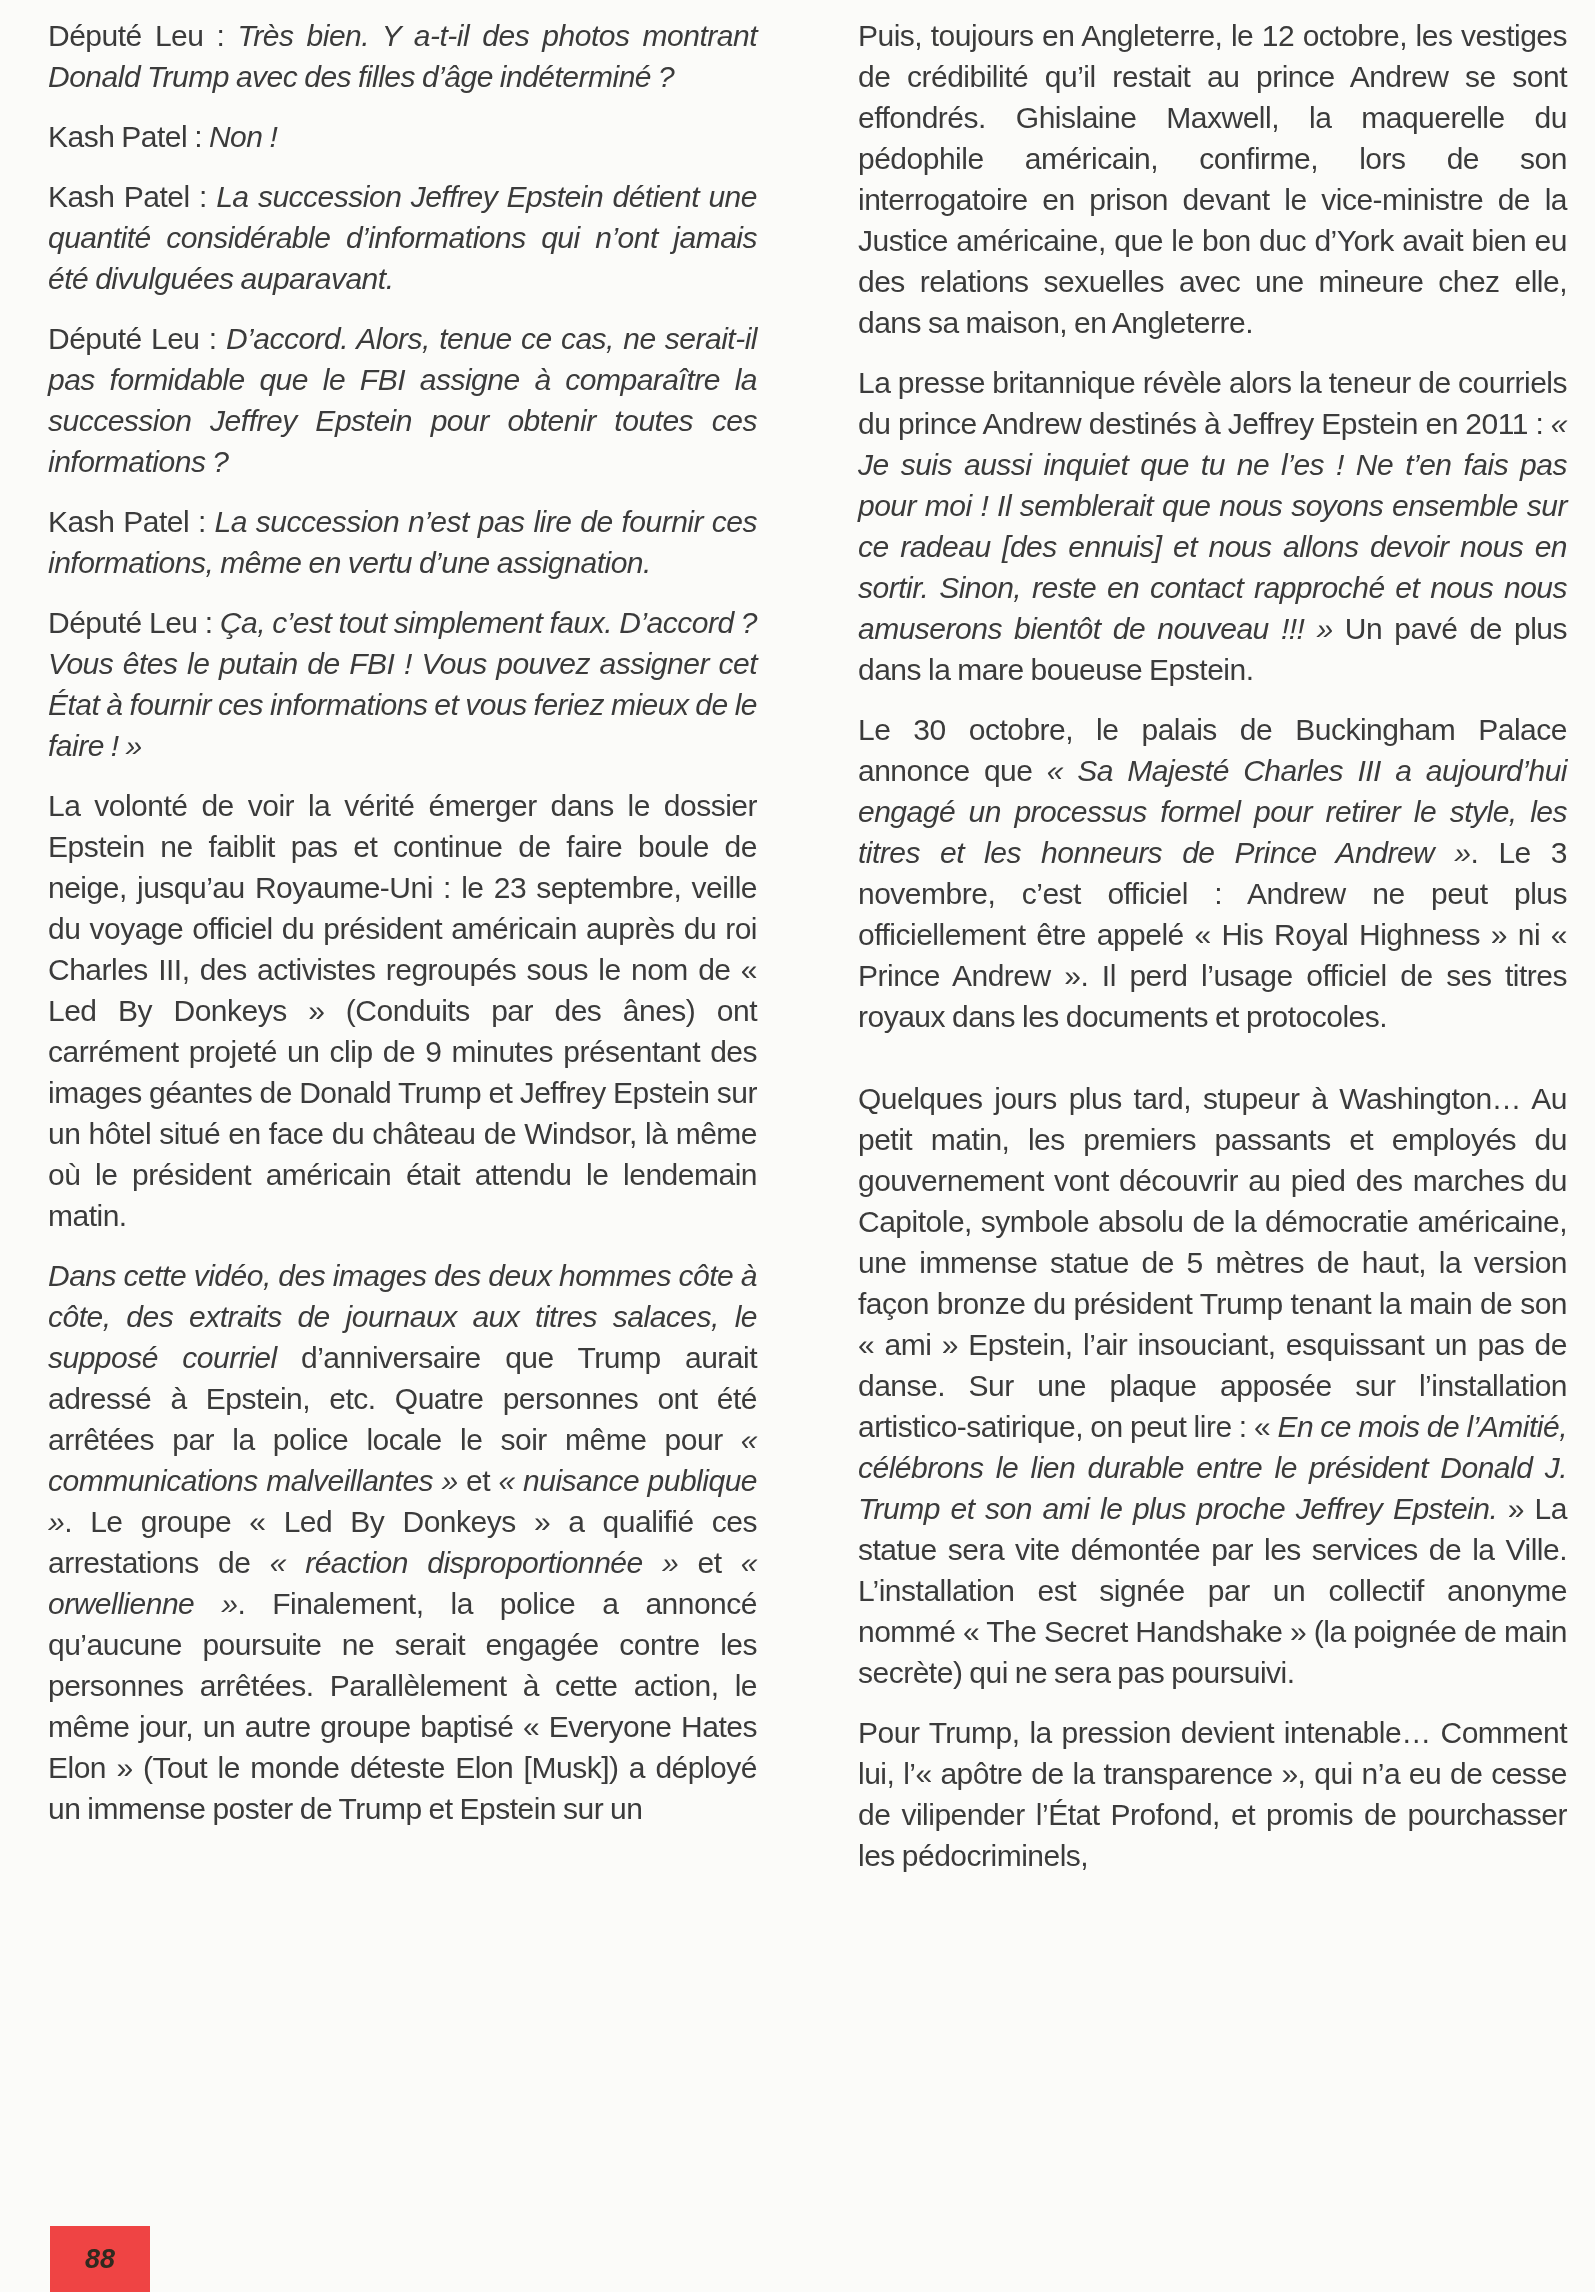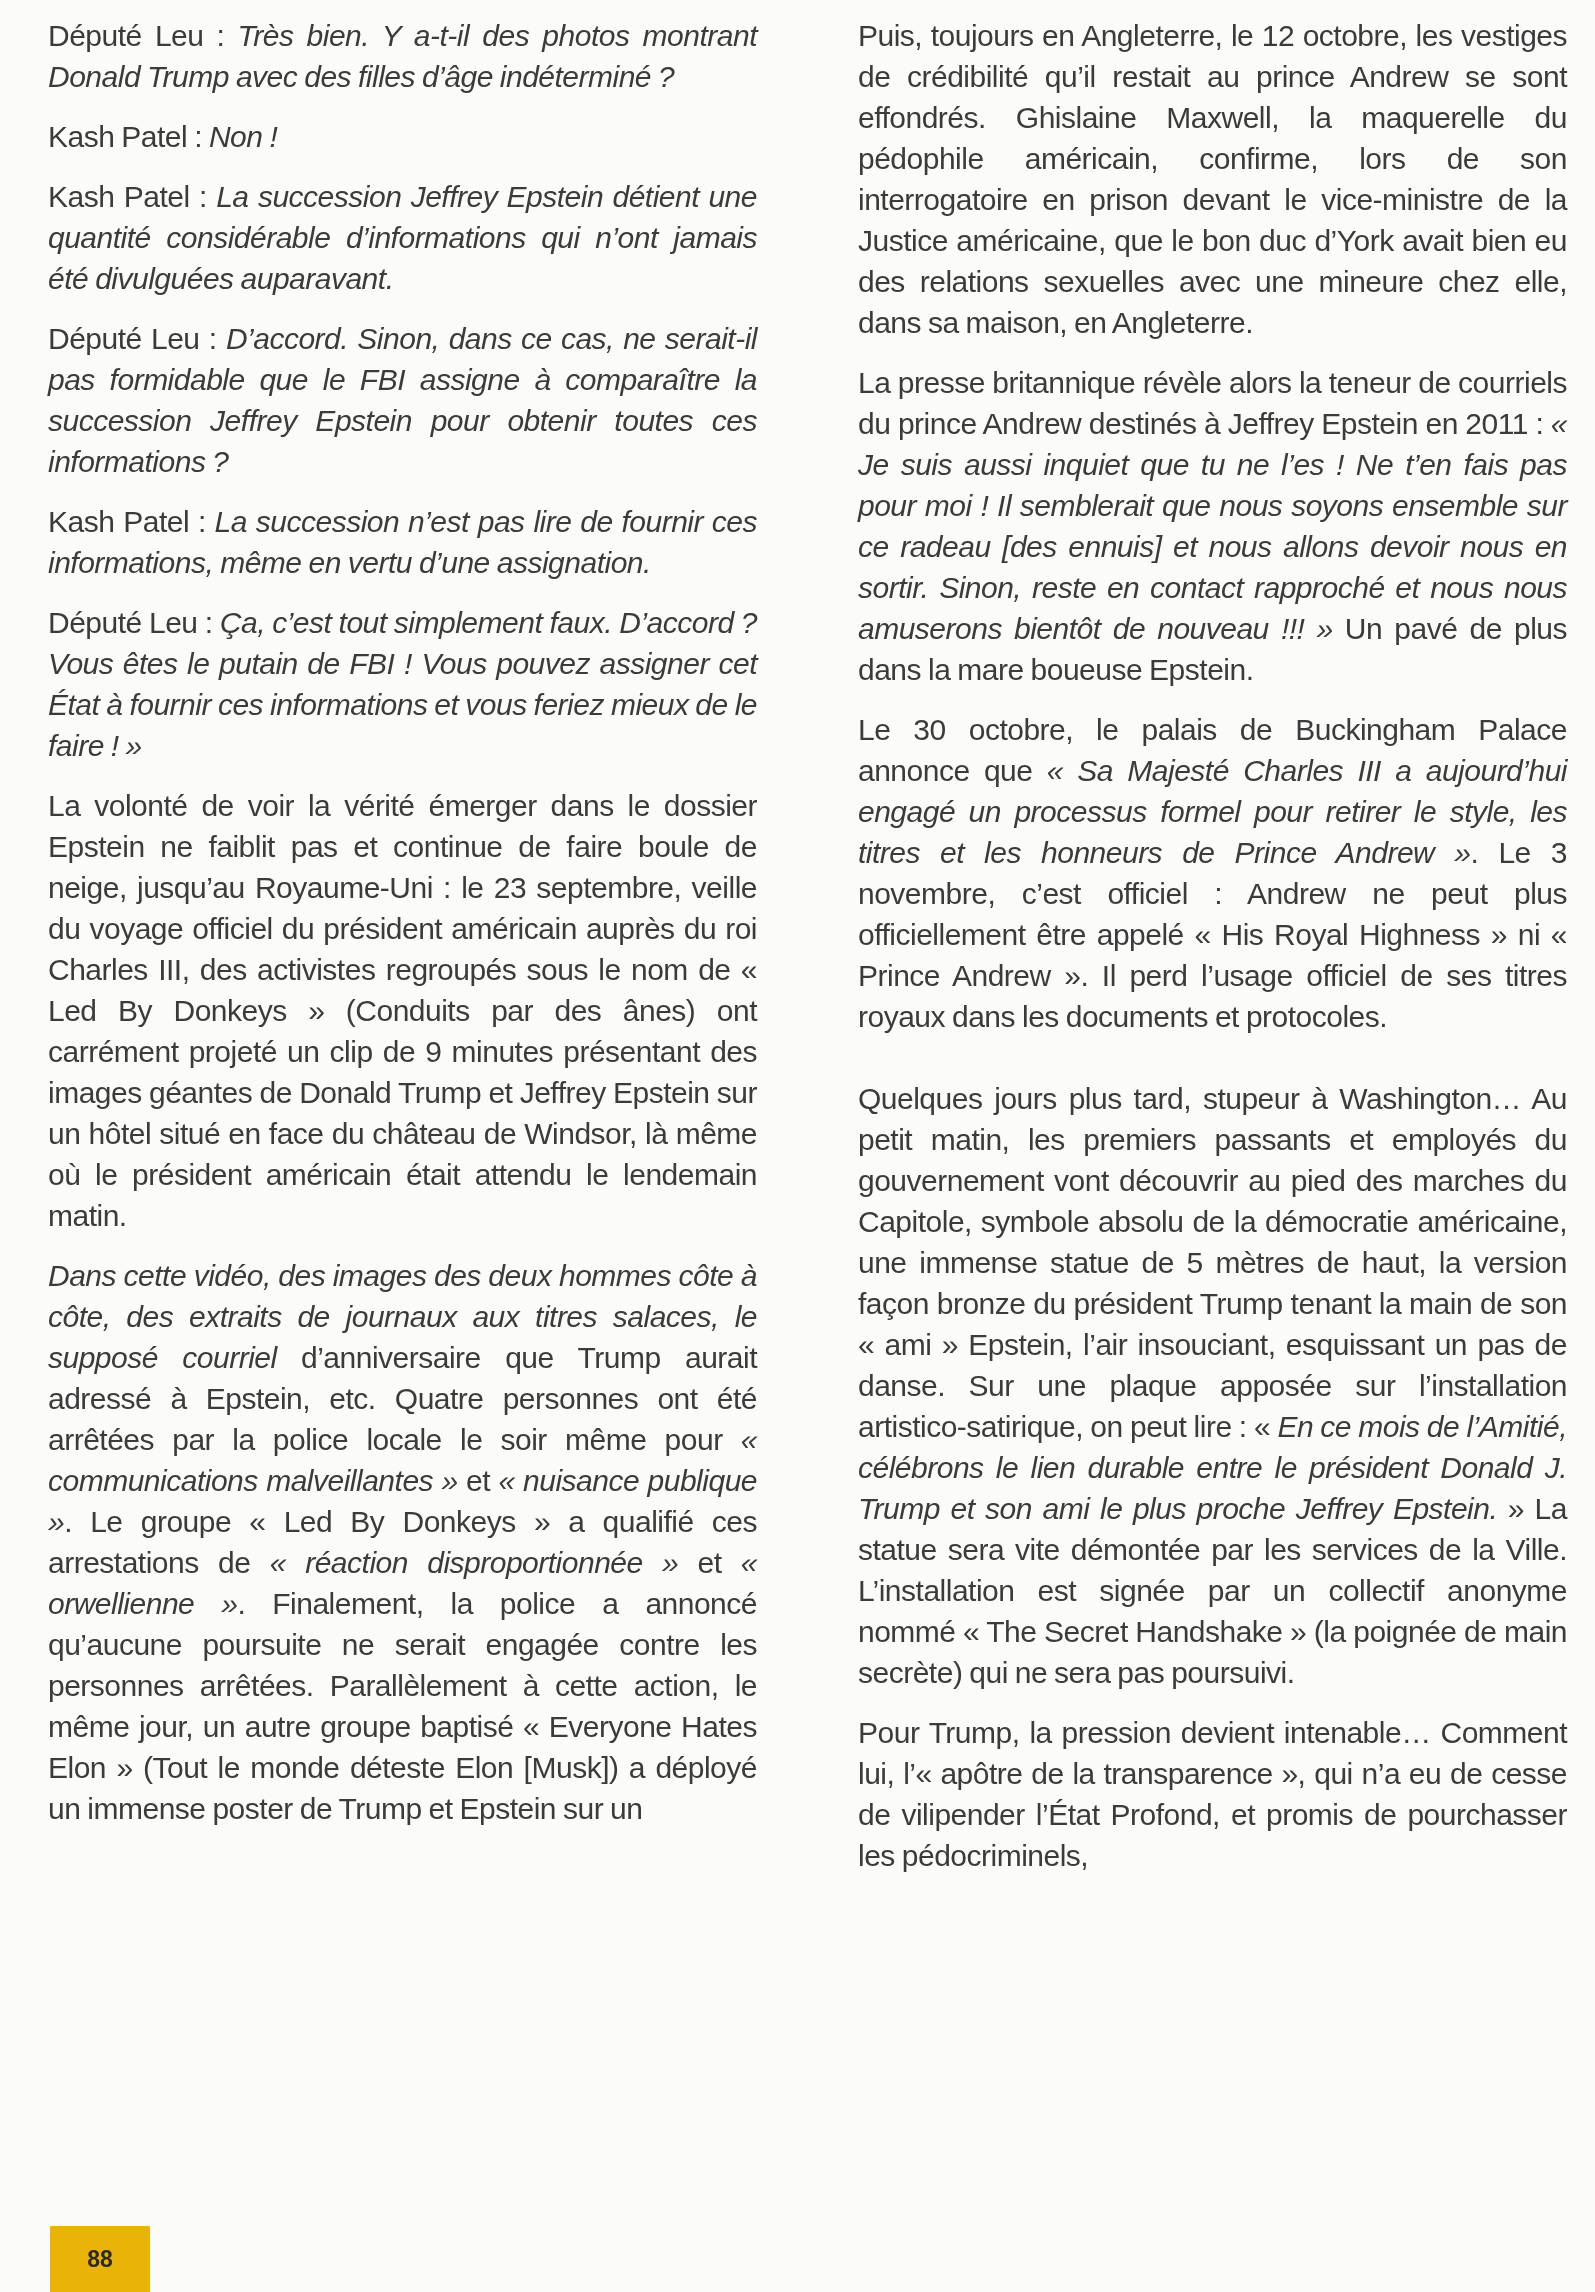--- a/index.html
+++ b/index.html
@@ -27,46 +27,47 @@
   .col-right { left: 858px; }
   .para { margin: 0 0 19px 0; }
   .para.gap-large { margin-top: 41px; }
   .it { font-style: italic; }
   .page-number {
     position: absolute;
     left: 50px;
     top: 2226px;
     width: 100px;
     height: 66px;
-    background: #eab308;
+    background: #ef4444;
     display: flex;
     align-items: center;
     justify-content: center;
-    font-size: 23px;
+    font-size: 27px;
     font-weight: bold;
     color: #2e2a1f;
+    font-style: italic;
   }
 </style>
 </head>
 <body>
 
 <div class="page">
 
   <div class="column col-left">
     <p class="para">
       <span>Député Leu : </span><span class="it">Très bien. Y a-t-il des photos montrant Donald Trump avec des filles d’âge indéterminé ?</span>
     </p>
     <p class="para">
       <span>Kash Patel : </span><span class="it">Non !</span>
     </p>
     <p class="para">
       <span>Kash Patel : </span><span class="it">La succession Jeffrey Epstein détient une quantité considérable d’informations qui n’ont jamais été divulguées auparavant.</span>
     </p>
     <p class="para">
-      <span>Député Leu : </span><span class="it">D’accord. Sinon, dans ce cas, ne serait-il pas formidable que le FBI assigne à comparaître la succession Jeffrey Epstein pour obtenir toutes ces informations ?</span>
+      <span>Député Leu : </span><span class="it">D’accord. Alors, tenue ce cas, ne serait-il pas formidable que le FBI assigne à comparaître la succession Jeffrey Epstein pour obtenir toutes ces informations ?</span>
     </p>
     <p class="para">
       <span>Kash Patel : </span><span class="it">La succession n’est pas lire de fournir ces informations, même en vertu d’une assignation.</span>
     </p>
     <p class="para">
       <span>Député Leu : </span><span class="it">Ça, c’est tout simplement faux. D’accord ? Vous êtes le putain de FBI ! Vous pouvez assigner cet État à fournir ces informations et vous feriez mieux de le faire ! »</span>
     </p>
     <p class="para">
       <span>La volonté de voir la vérité émerger dans le dossier Epstein ne faiblit pas et continue de faire boule de neige, jusqu’au Royaume-Uni : le 23 septembre, veille du voyage officiel du président américain auprès du roi Charles III, des activistes regroupés sous le nom de « Led By Donkeys » (Conduits par des ânes) ont carrément projeté un clip de 9 minutes présentant des images géantes de Donald Trump et Jeffrey Epstein sur un hôtel situé en face du château de Windsor, là même où le président américain était attendu le lendemain matin.</span>
     </p>

